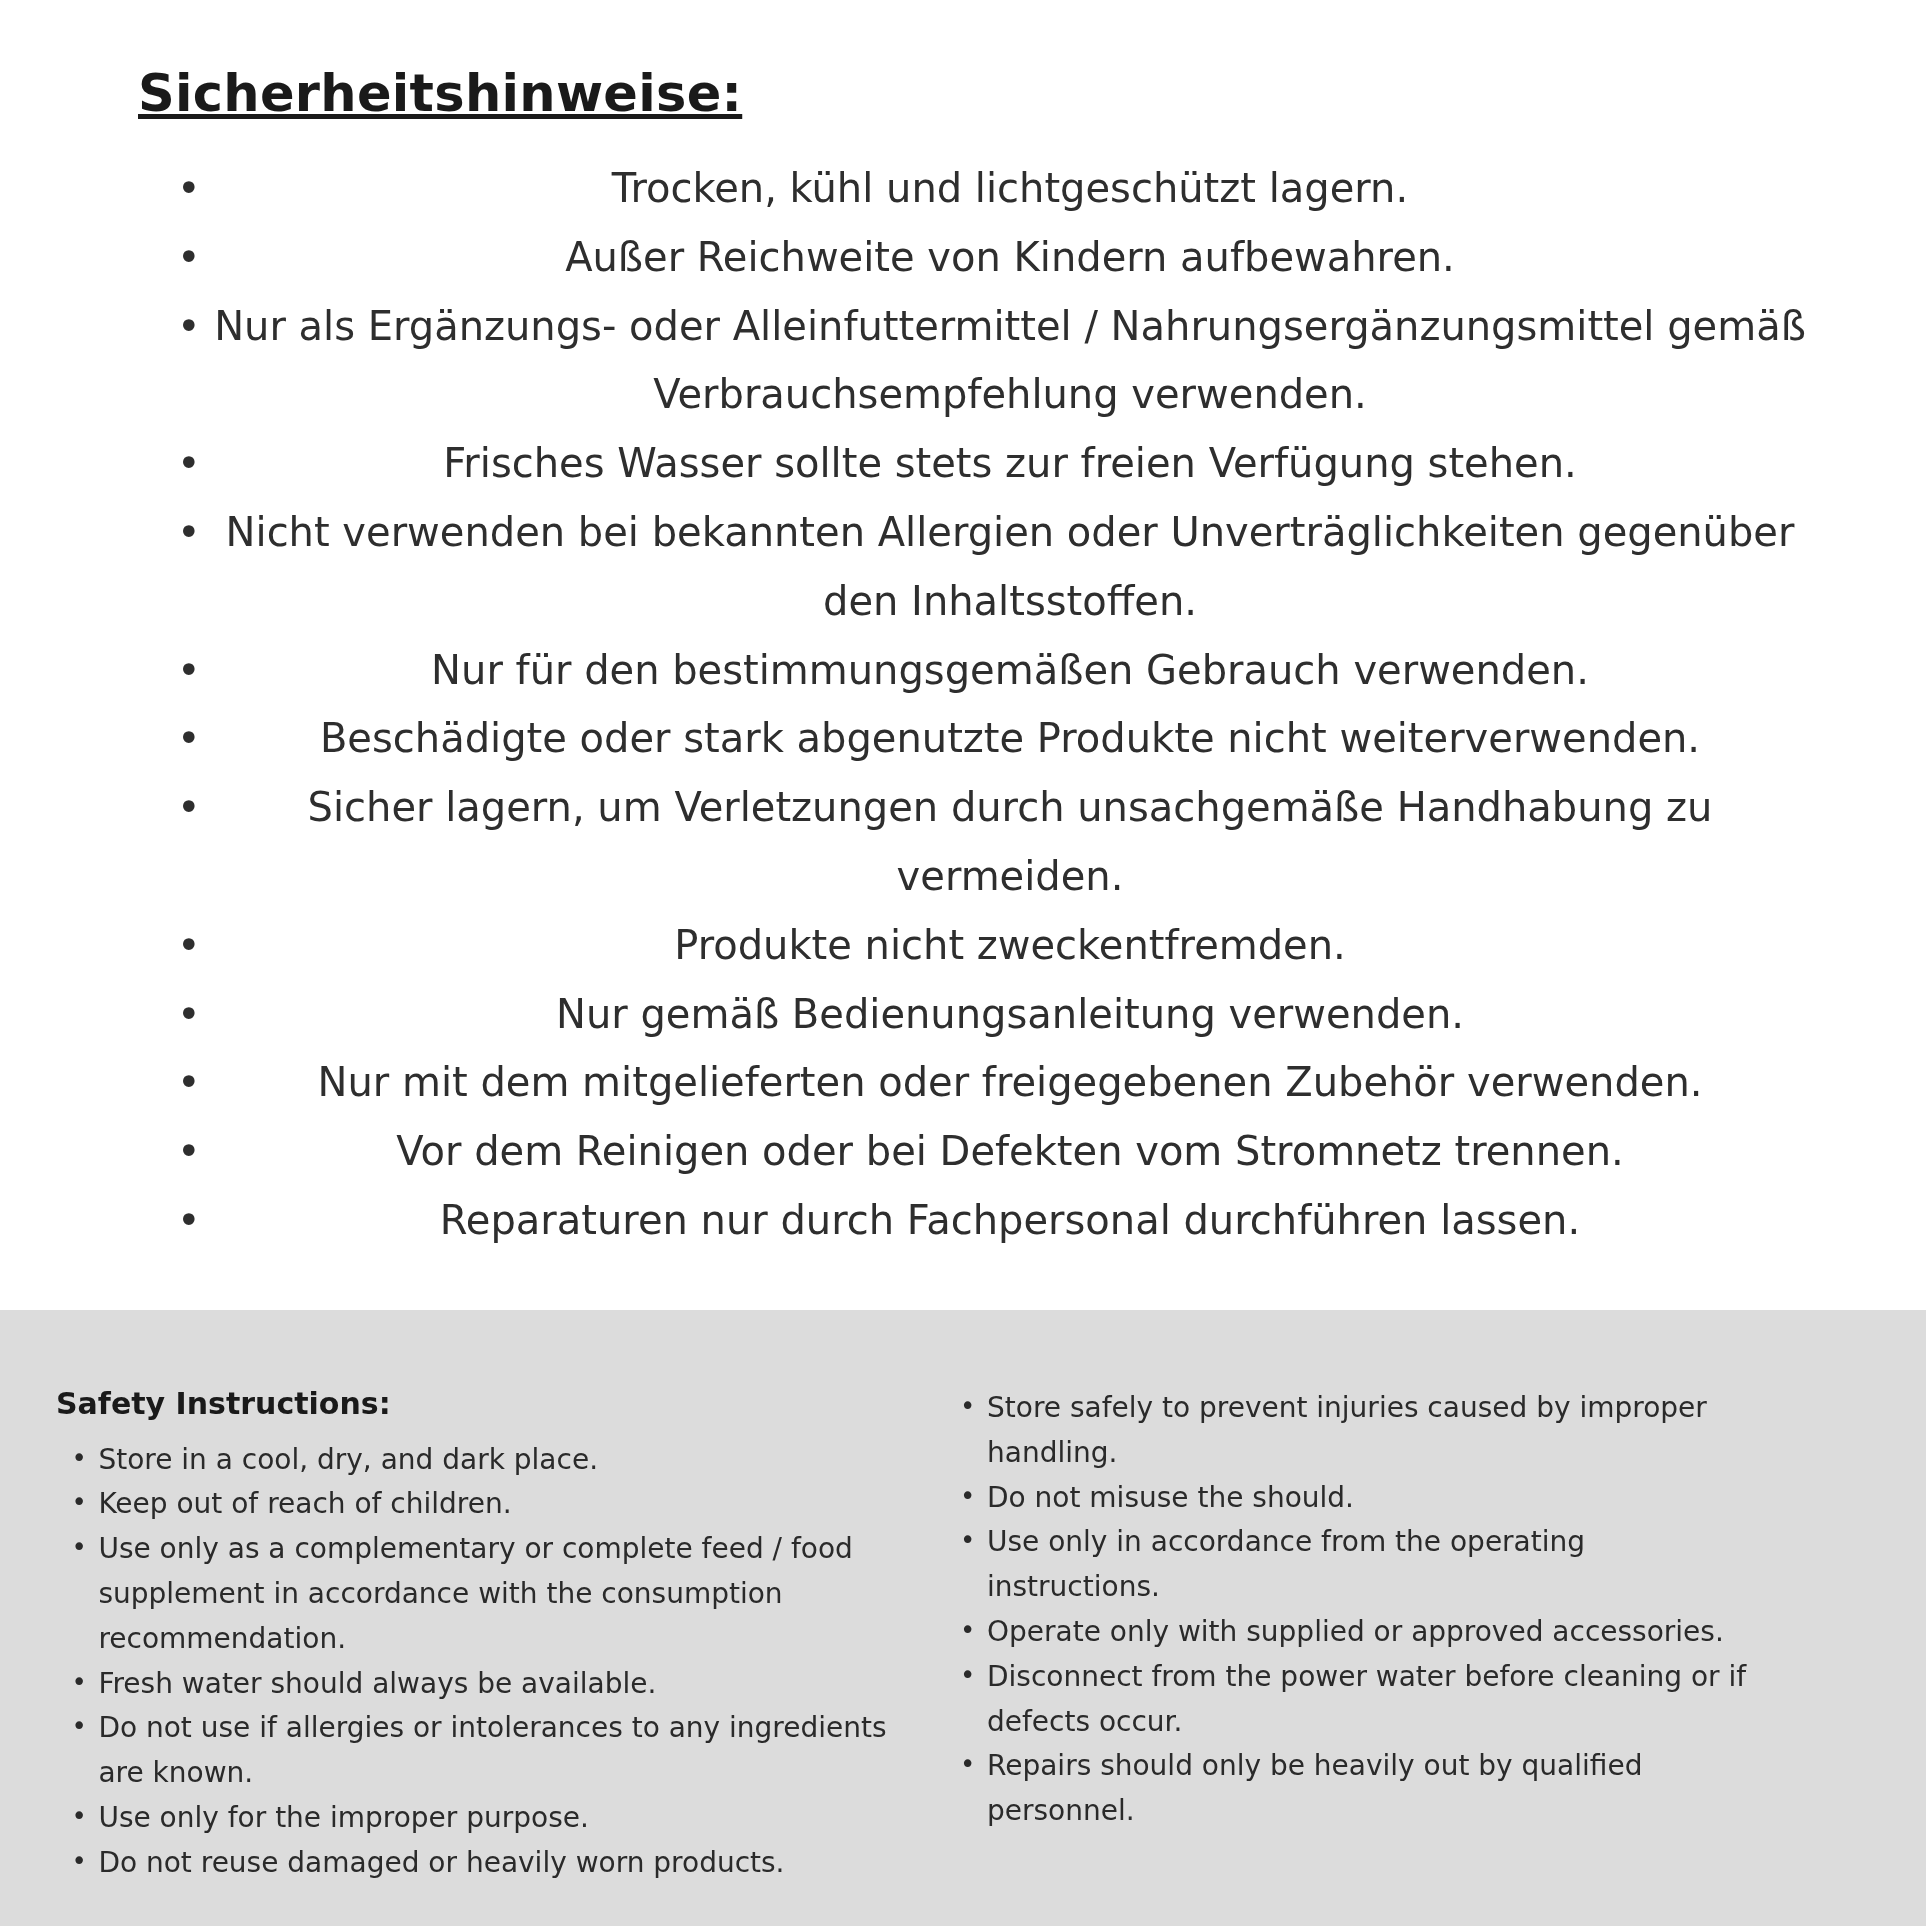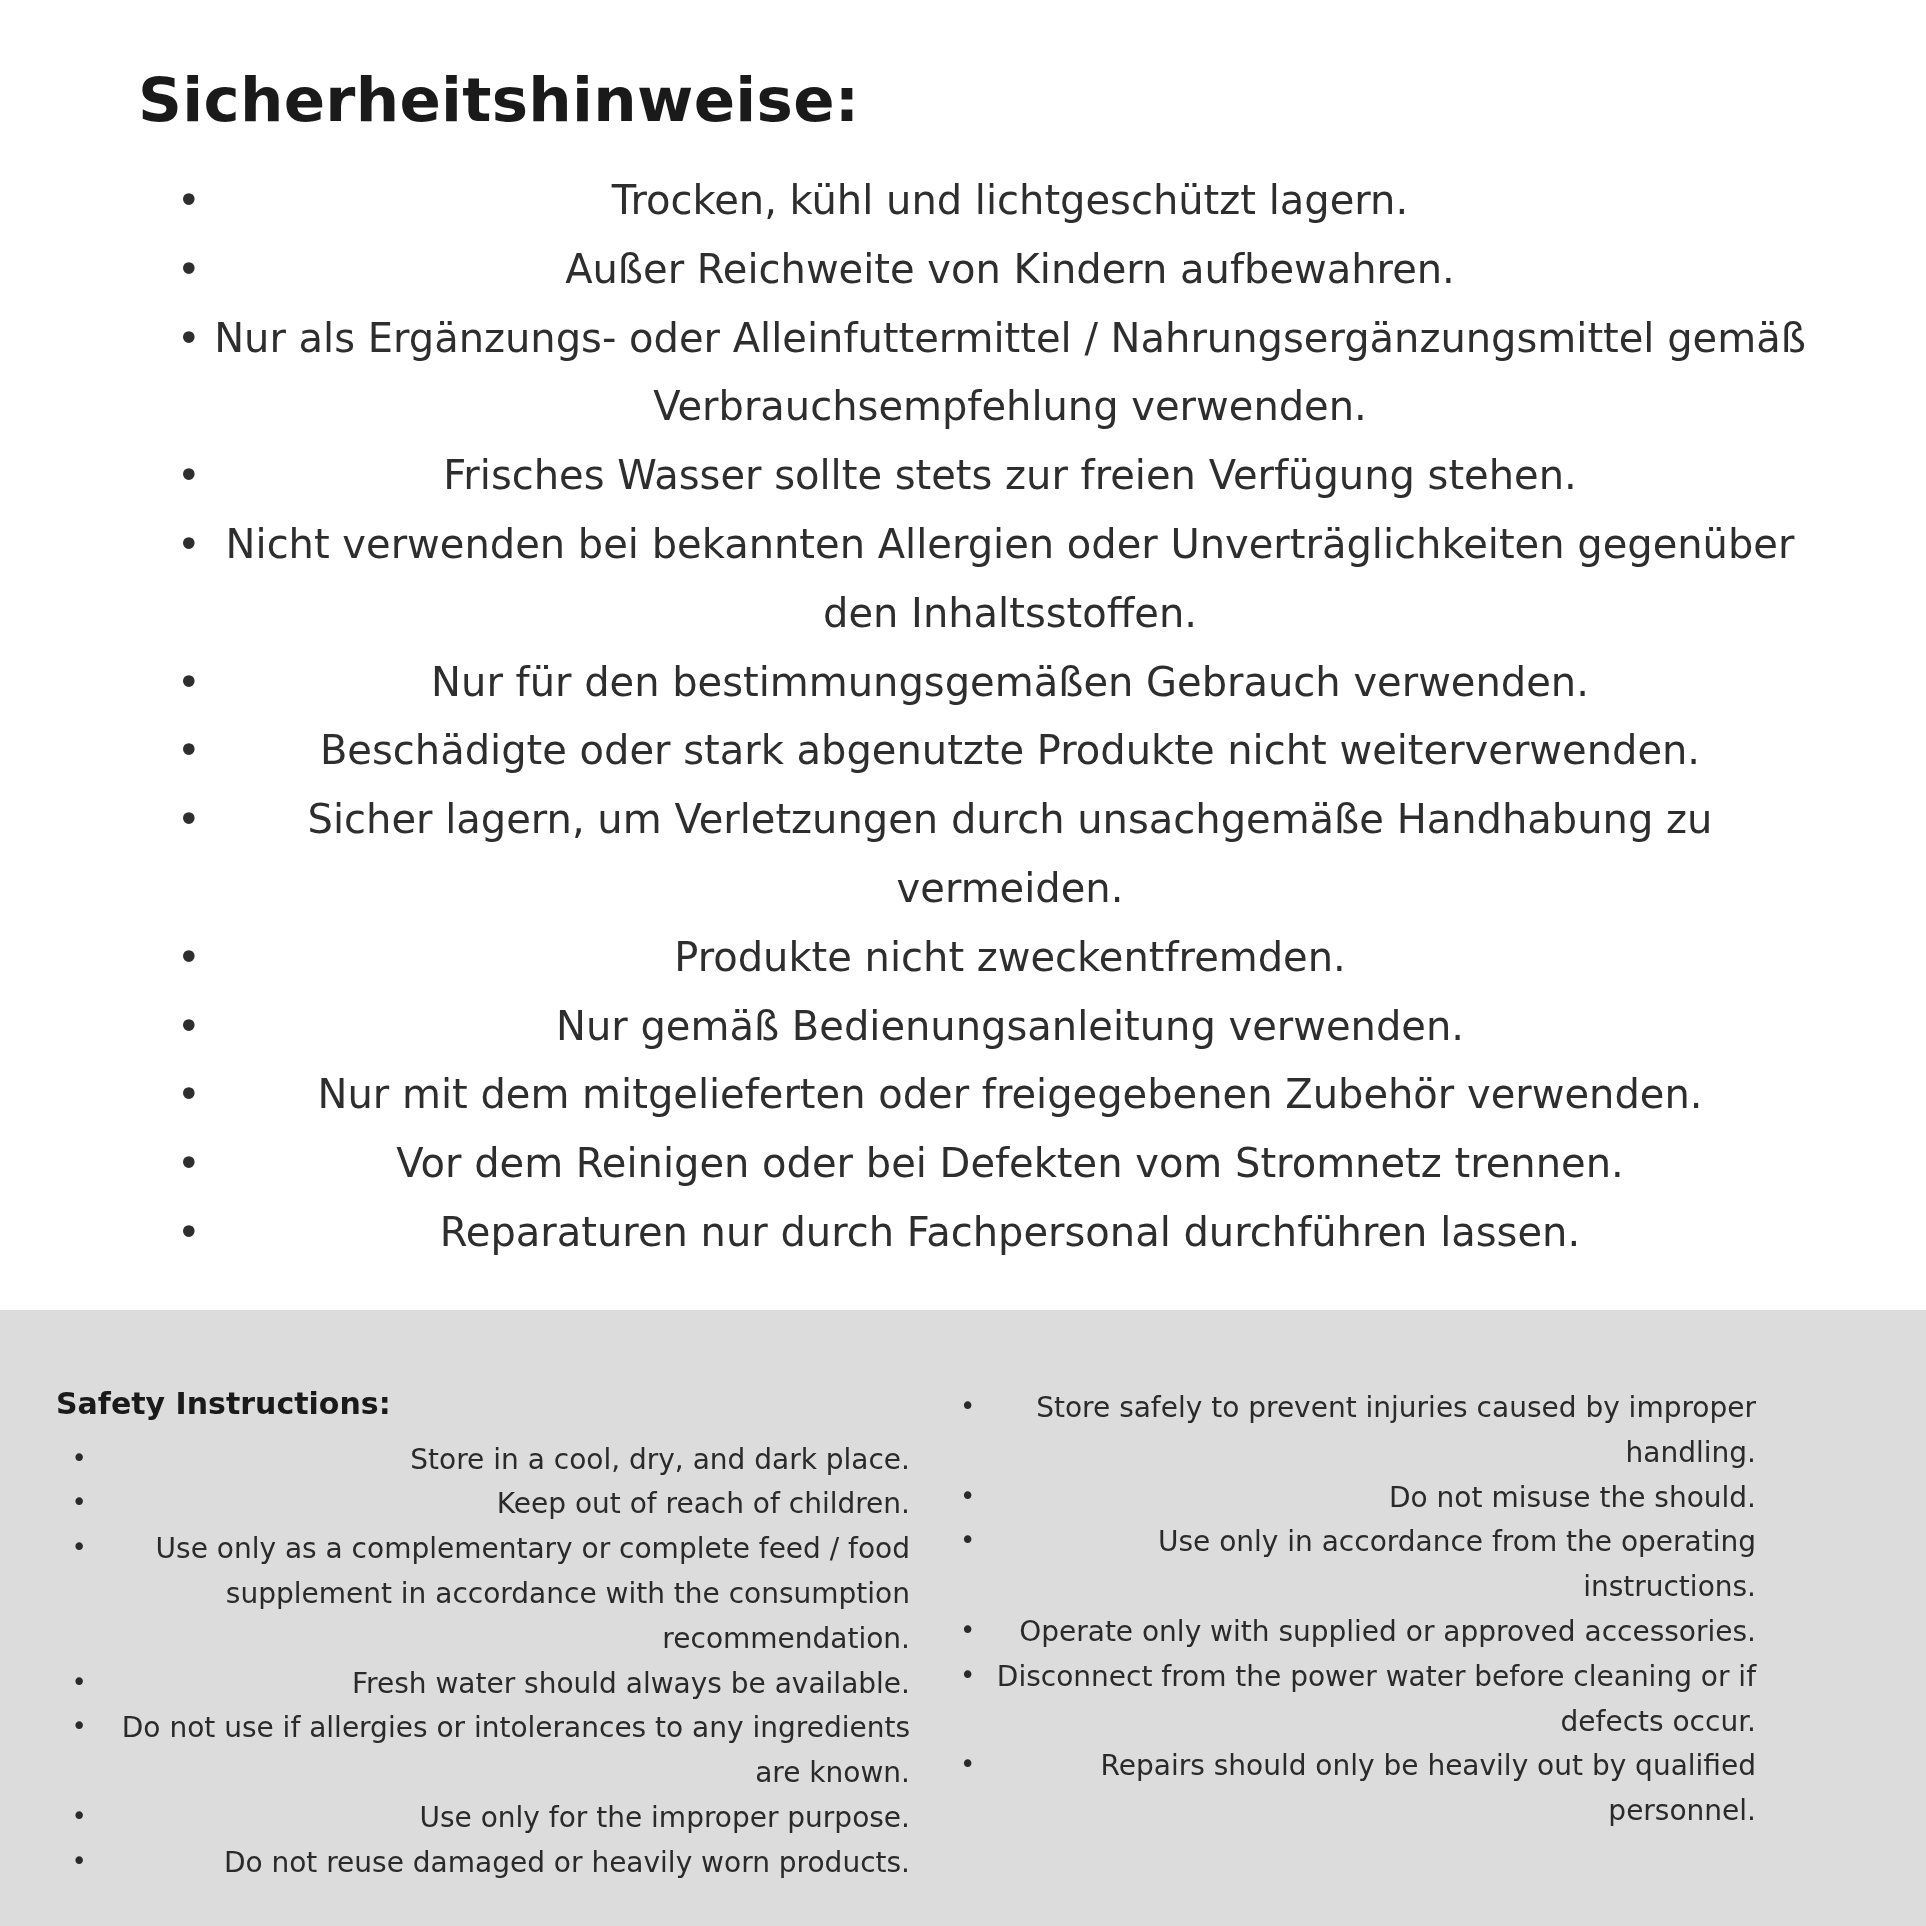--- a/index.html
+++ b/index.html
@@ -19,24 +19,25 @@
 
   
   .german-section {
     flex: 0 0 1310px;
     box-sizing: border-box;
     padding: 64px 103px 0 138px;
     background: #ffffff;
   }
   .german-section h1 {
     margin: 0 0 31px 0;
-    font-size: 61px;
+    font-size: 51px;
     font-weight: 700;
     color: #1a1a1a;
     letter-spacing: 0.3px;
+    text-decoration: underline;
   }
   ul.bullet-list {
     list-style: none;
     margin: 0;
     padding: 0;
   }
   .german-section ul.bullet-list {
     padding-left: 39px;
     max-width: 1669px;
   }
@@ -92,21 +93,20 @@
     font-size: 28px;
     line-height: 1.6;
     color: #2a2a2a;
   }
   .english-section .bullet {
     flex: 0 0 27px;
     font-size: 26px;
   }
   .english-section .txt {
     flex: 1 1 auto;
-    text-align: right;
   }
 </style>
 </head>
 <body>
 
 <div class="german-section">
   <h1>Sicherheitshinweise:</h1>
   <ul class="bullet-list">
       <li>
       <span class="bullet">•</span>

